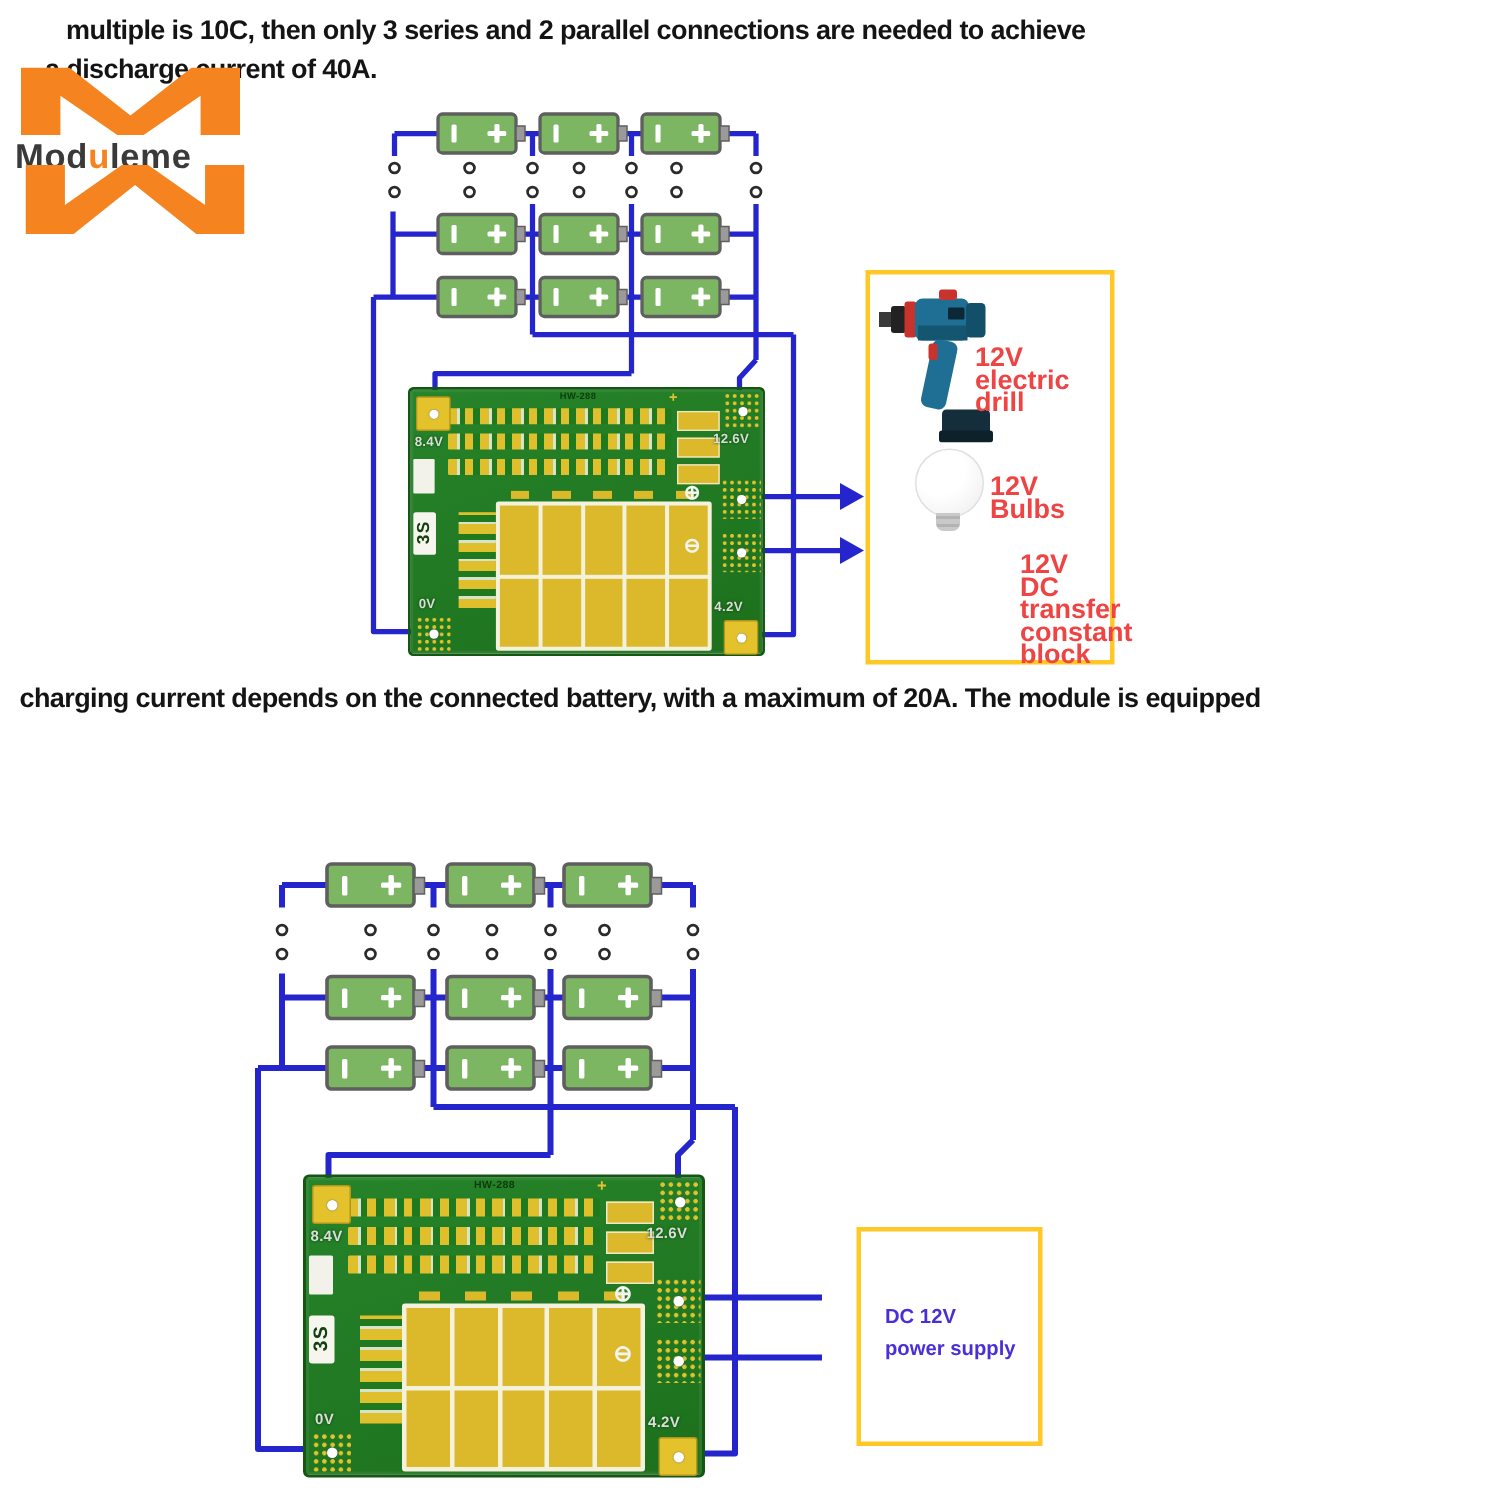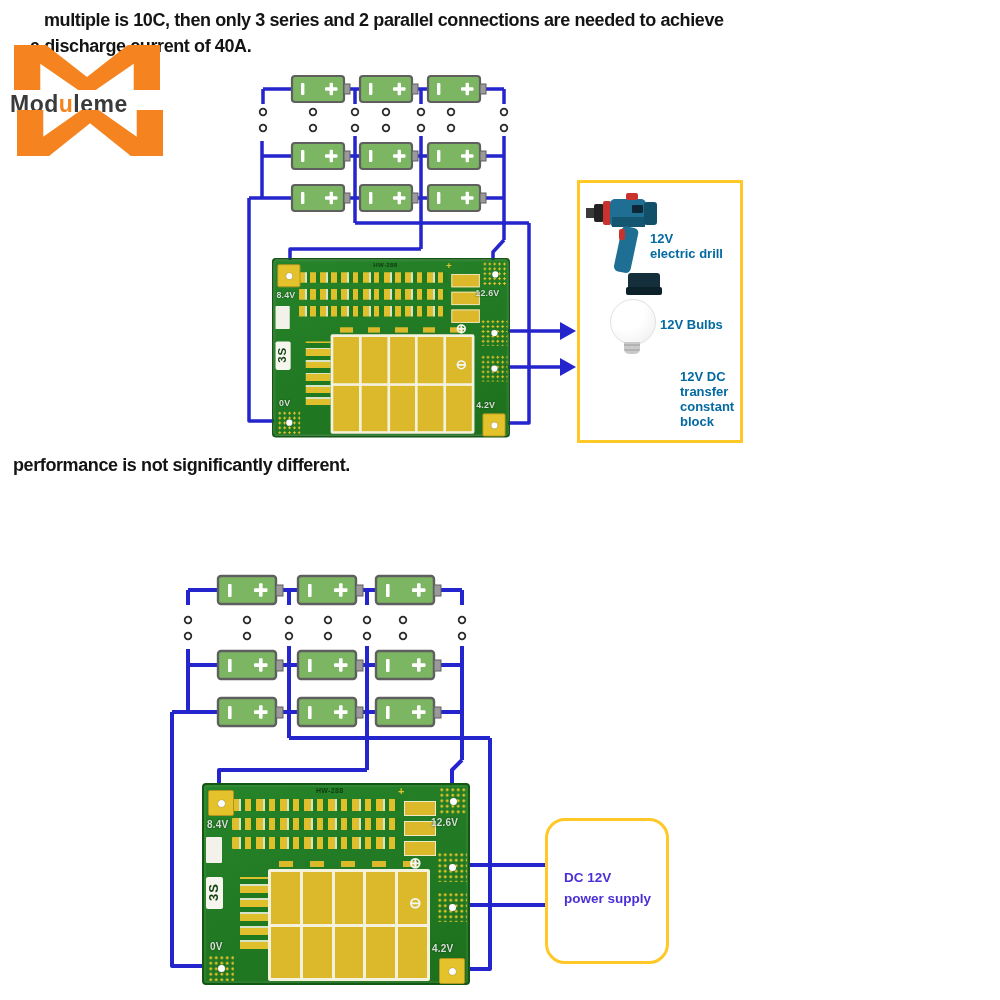--- a/index.html
+++ b/index.html
@@ -45,21 +45,21 @@
          writing-mode:vertical-rl;transform:rotate(180deg);text-align:center;
          letter-spacing:1px;border-radius:2px;padding-top:2px;}
   .mosfets{background:#F4F2DC;padding:3px;display:grid;
            grid-template-columns:repeat(5,1fr);grid-template-rows:repeat(2,1fr);
            gap:3px;border-radius:2px;}
   .mosfets i{position:static;background:#DBB92B;}
   .tabrow{background:repeating-linear-gradient(90deg,transparent 0 7px,#DBB92B 7px 21px,transparent 21px 31px);}
   
   .ybox{position:absolute;background:#fff;border:3px solid #FFC827;z-index:2;}
   .ybox *{position:absolute;}
-  .plabel-purple{color:#0369a1;font-weight:bold;font-size:13px;line-height:15px;
+  .plabel-purple{color:#ef4444;font-weight:bold;font-size:18px;line-height:15px;
                  white-space:pre-line;}
   .bulb{width:44px;height:44px;border-radius:50%;
         background:radial-gradient(circle at 35% 30%,#ffffff 40%,#ececec);
         border:1px solid #e0e0e0;}
   .bulb-base{width:16px;height:12px;background:repeating-linear-gradient(0deg,#c9c9c9 0 3px,#b3b3b3 3px 5px);
              border-radius:0 0 5px 5px;}
   .dcmod{width:78px;height:58px;background:#5B9AD6;border:2px solid #29597f;border-radius:2px;}
   .dcmod .toroid{left:48px;top:8px;width:18px;height:18px;border-radius:50%;
                  background:#8a6d12;border:4px solid #caa21f;}
   .dcmod .display{left:6px;top:28px;width:34px;height:16px;background:#162A52;
@@ -304,32 +304,32 @@
 electric drill</div>
   <div class="bulb" style="left:30px;top:116px;"></div>
   <div class="bulb-base" style="left:44px;top:159px;"></div>
   <div class="plabel-purple" style="left:80px;top:134px;width:76px;">12V Bulbs</div>
   <div class="plabel-purple" style="left:100px;top:186px;width:58px;">12V DC
 transfer
 constant
 block</div>
 </div>
 
-<div class="ybox" style="left:545px;top:818px;width:118px;height:140px;border-radius:20px;">
+<div class="ybox" style="left:571px;top:818px;width:118px;height:140px;">
   <div class="psu-label" style="left:16px;top:46px;width:95px;">DC 12V
 power supply</div>
 </div>
 
 <div class="para" style="left:14px;top:7px;">
   <div style="margin-left:30px;">multiple is 10C, then only 3 series and 2 parallel connections are needed to achieve</div>
   <div style="margin-left:16px;">a discharge current of 40A.</div>
 </div>
 
 <div class="para" style="left:13px;top:452px;">
-  <div>performance is not significantly different.</div>
+  <div>charging current depends on the connected battery, with a maximum of 20A. The module is equipped</div>
 </div>
 
 <div class="logo">
   <svg style="left:4px;top:3px;" width="146" height="45" viewBox="0 0 150 62" preserveAspectRatio="none">
     <path fill="#F5831F" d="M0,62 L0,0 L33,0 L75,44 L117,0 L150,0 L150,62 L123,62 L123,26 L84,62 L66,62 L27,26 L27,62 Z"></path>
   </svg>
   <div class="logo-text"><span>Mod</span><span class="accent">u</span><span>leme</span></div>
   <svg style="left:7px;top:68px;" width="146" height="46" viewBox="0 0 150 62" preserveAspectRatio="none">
     <path fill="#F5831F" transform="translate(0,62) scale(1,-1)" d="M0,62 L0,0 L33,0 L75,44 L117,0 L150,0 L150,62 L123,62 L123,26 L84,62 L66,62 L27,26 L27,62 Z"></path>
   </svg>

